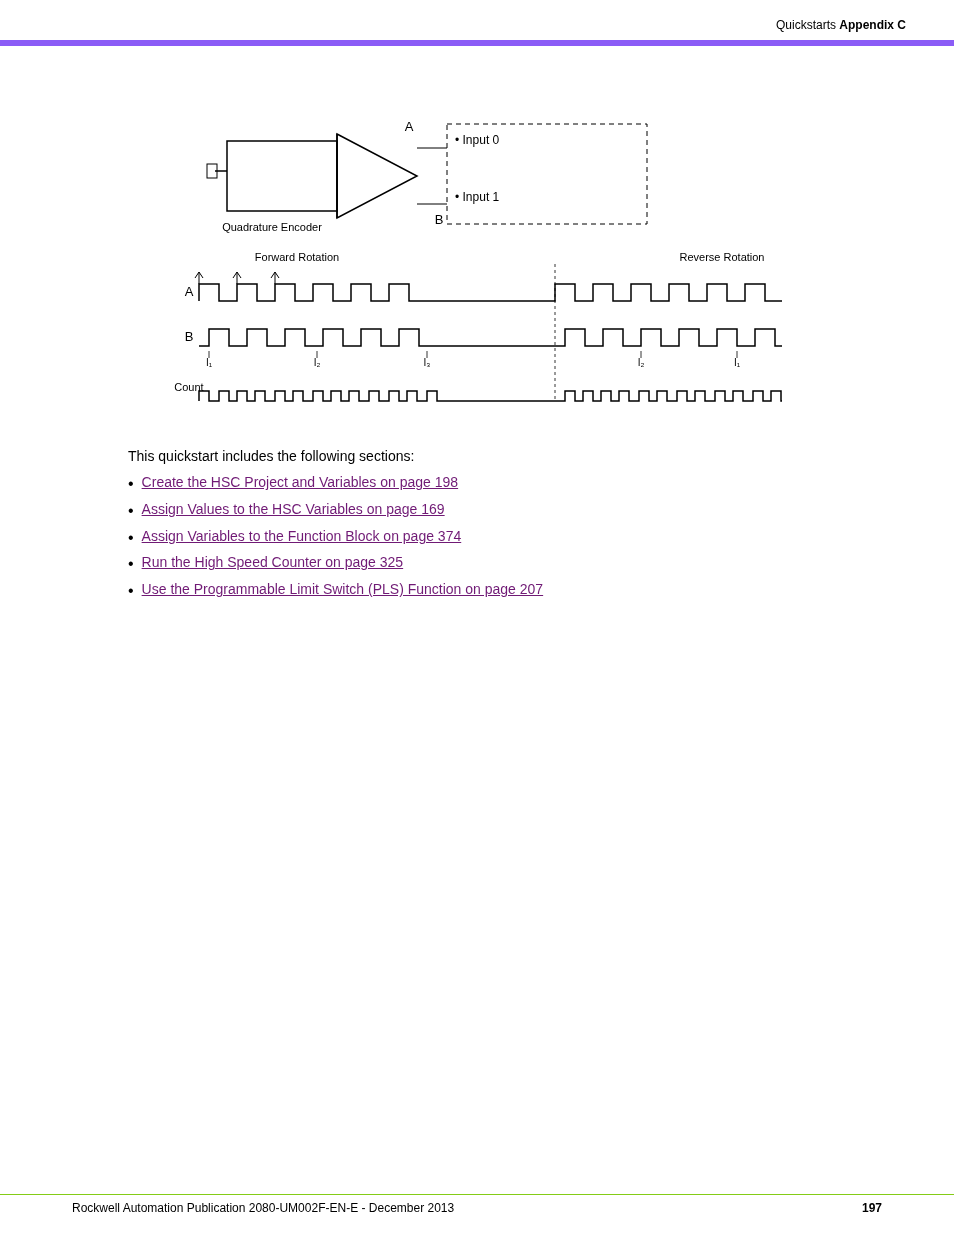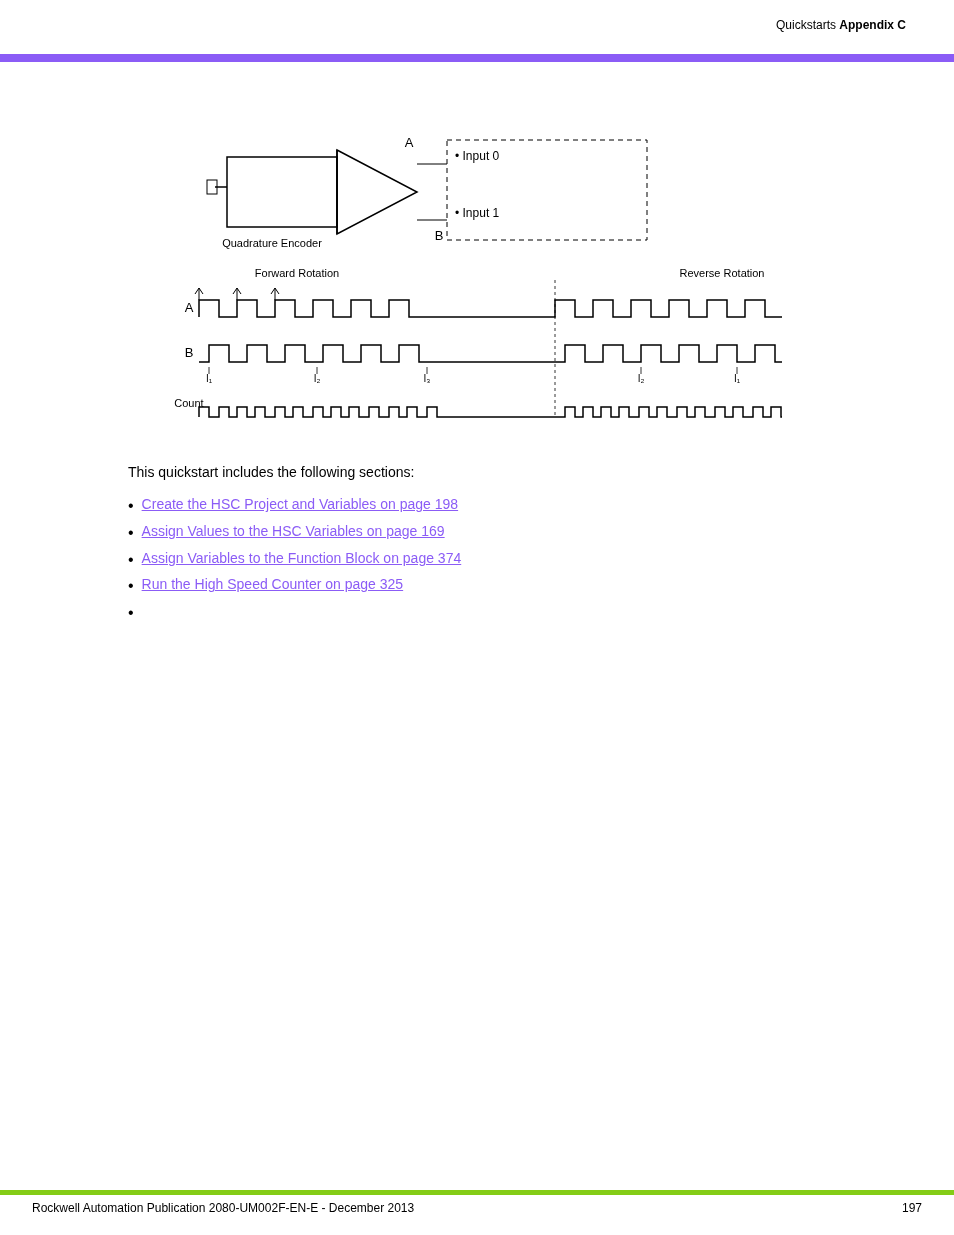--- a/index.html
+++ b/index.html
@@ -10,22 +10,22 @@
       font-family: 'Times New Roman', Times, serif;
       font-size: 14px;
       color: #000;
       position: relative;
     }
 
     
     .header {
       display: flex;
       justify-content: flex-end;
-      padding: 18px 48px 22px 48px;
-      border-bottom: 8px solid #8b5cf6;
+      padding: 18px 48px 8px 48px;
+      border-bottom: 6px solid #8b5cf6;
     }
     .header-text {
       font-size: 12px;
       font-family: Arial, sans-serif;
     }
     .header-text span.bold {
       font-weight: bold;
     }
 
     
@@ -46,62 +46,62 @@
     }
 
     
     .quickstart-section {
       margin-left: 80px;
       font-size: 14px;
       font-family: Arial, sans-serif;
     }
 
     .quickstart-intro {
-      margin-bottom: 16px;
+      margin-bottom: 10px;
     }
 
     .quickstart-list {
       list-style: none;
       padding: 0;
     }
 
     .quickstart-list li {
       margin-bottom: 6px;
       display: flex;
       align-items: flex-start;
     }
 
     .bullet {
       margin-right: 8px;
       font-size: 16px;
       line-height: 1.3;
     }
 
     .quickstart-list a {
-      color: #8b5cf6;
+      color: #701a75;
       font-size: 14px;
     }
 
     
     .footer {
       position: absolute;
       bottom: 20px;
       left: 0;
       right: 0;
       display: flex;
       justify-content: space-between;
-      padding: 0 32px;
+      padding: 0 72px;
       font-size: 12px;
       font-family: Arial, sans-serif;
-      border-top: 5px solid #84cc16;
+      border-top: 1px solid #84cc16;
       padding-top: 6px;
     }
 
     .footer-page {
-      font-weight: normal;
+      font-weight: bold;
     }
   </style>
 </head>
 <body>
 
 <div class="header">
   <span class="header-text">Quickstarts <span class="bold">Appendix C</span></span>
 </div>
 
 <div class="content">
@@ -267,20 +267,21 @@
       <li>
         <span class="bullet">•</span>
         <a href="#">Assign Variables to the Function Block on page 374</a>
       </li>
       <li>
         <span class="bullet">•</span>
         <a href="#">Run the High Speed Counter on page 325</a>
       </li>
       <li>
         <span class="bullet">•</span>
+        <a href="#">Use the Programmable Limit Switch (PLS) Function on page 207</a>
       </li>
     </ul>
   </div>
 
 </div>
 
 <div class="footer">
   <span>Rockwell Automation Publication 2080-UM002F-EN-E - December 2013</span>
   <span class="footer-page">197</span>
 </div>

